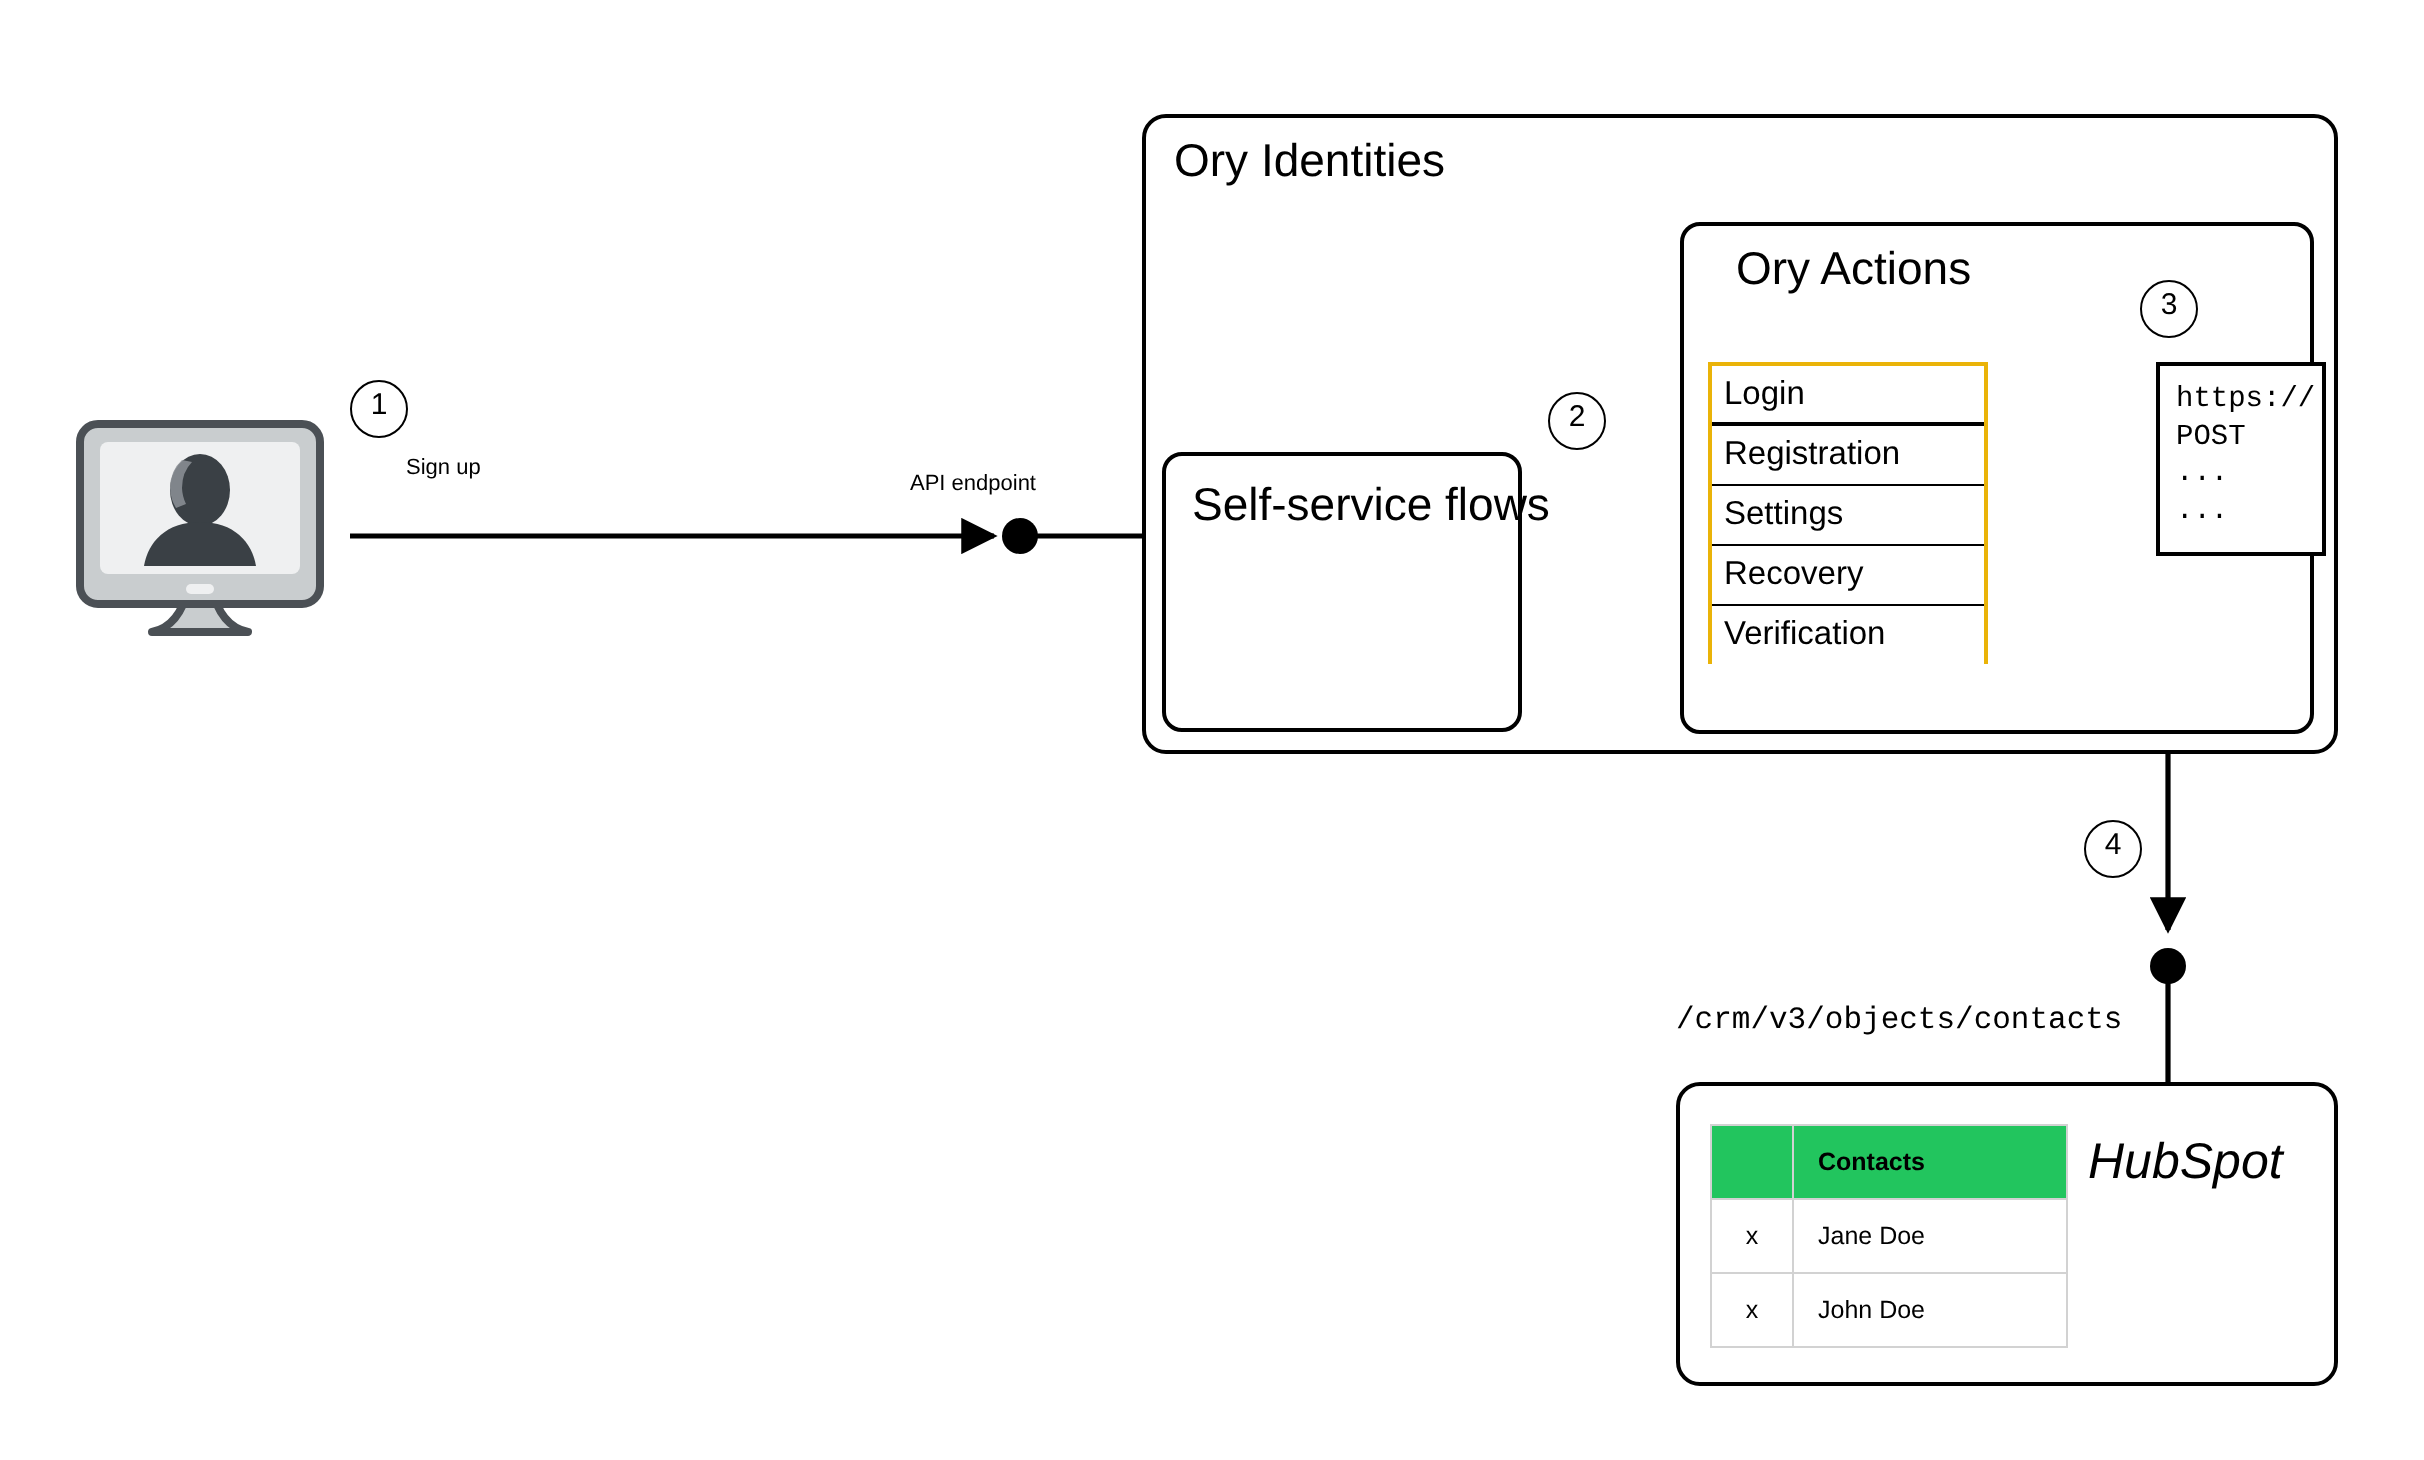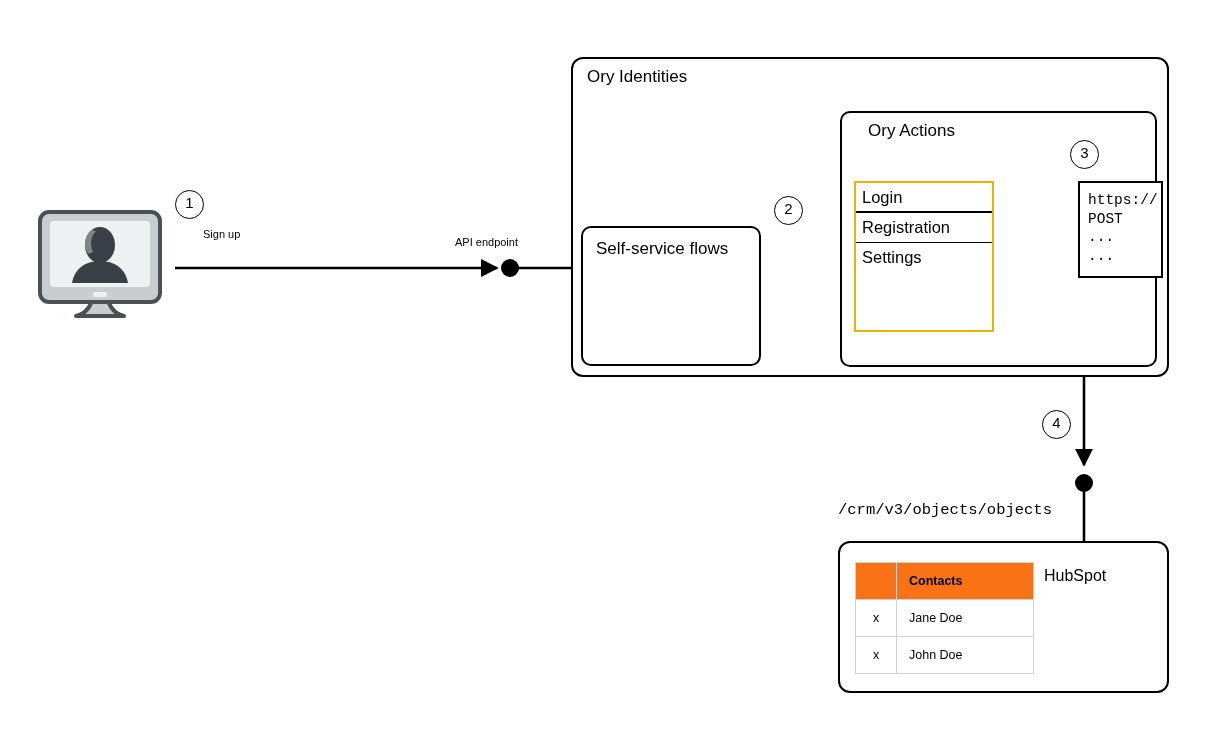--- a/index.html
+++ b/index.html
@@ -31,21 +31,21 @@
     border-radius: 12px;
     background: #fff;
   }
   .box-inner {
     border: 2.5px solid #000;
     border-radius: 10px;
     background: #fff;
   }
   .box-title {
     position: absolute;
-    font-size: 17px;
+    font-size: 23px;
     line-height: 1.1;
     color: #000;
     white-space: nowrap;
   }
   
   .flow-list {
     position: absolute;
     border: 2px solid #eab308;
     background: #fff;
     box-sizing: border-box;
@@ -101,42 +101,43 @@
   }
   .label-mono {
     position: absolute;
     font-family: "Liberation Mono", monospace;
     font-size: 15.5px;
     white-space: nowrap;
     color: #000;
   }
   .label-big {
     position: absolute;
-    font-size: 16px;
-    white-space: nowrap;
-    color: #000;
+    font-size: 25px;
+    white-space: nowrap;
+    color: #000;
+    font-style: italic;
   }
 
   
   .contacts-table {
     position: absolute;
     border-collapse: collapse;
     background: #fff;
     font-size: 12.5px;
   }
   .contacts-table th, .contacts-table td {
     border: 1px solid #d2d2d2;
     padding: 0;
     height: 36px;
     text-align: left;
     color: #000;
     font-weight: normal;
   }
   .contacts-table th {
-    background: #f97316;
+    background: #22c55e;
     font-weight: bold;
   }
   .col-x { width: 40px; text-align: center !important; }
   .col-name { width: 124px; padding-left: 12px !important; }
   .contacts-table th.col-name { padding-left: 12px !important; }
 
   
   .monitor {
     position: absolute;
     left: 36px;
@@ -200,34 +201,36 @@
 <div class="node box-inner" style="left:581px; top:226px; width:180px; height:140px;"></div>
 <div class="box-title" style="left:596px; top:240px;text-align:center;">Self-service flows</div>
 
 <div class="node box-inner" style="left:840px; top:111px; width:317px; height:256px;"></div>
 <div class="box-title" style="left:868px; top:122px;">Ory Actions</div>
 
 <div class="flow-list" style="left:854px; top:181px; width:140px; height:151px;">
   <div class="flow-item thick-bottom">Login</div>
   <div class="flow-item">Registration</div>
   <div class="flow-item">Settings</div>
+  <div class="flow-item">Recovery</div>
+  <div class="flow-item">Verification</div>
 </div>
 
 <div class="step-badge" style="left:774px; top:196px;">2</div>
 
 <div class="code-box" style="left:1042px; top:181px; width:85px; height:97px;margin-left:36px;">https://
 POST
 ...
 ...</div>
 
 <div class="step-badge" style="left:1070px; top:140px;">3</div>
 
 <div class="step-badge" style="left:1042px; top:410px;">4</div>
 
-<div class="label-mono" style="left:838px; top:501px;">/crm/v3/objects/objects</div>
+<div class="label-mono" style="left:838px; top:501px;">/crm/v3/objects/contacts</div>
 
 <div class="node box-outer" style="left:838px; top:541px; width:331px; height:152px;"></div>
 <div class="label-big" style="left:1044px; top:567px;">HubSpot</div>
 
 <table class="contacts-table" style="left:855px; top:562px;">
   <thead>
     <tr>
       <th class="col-x"></th>
       <th class="col-name">Contacts</th>
     </tr>

